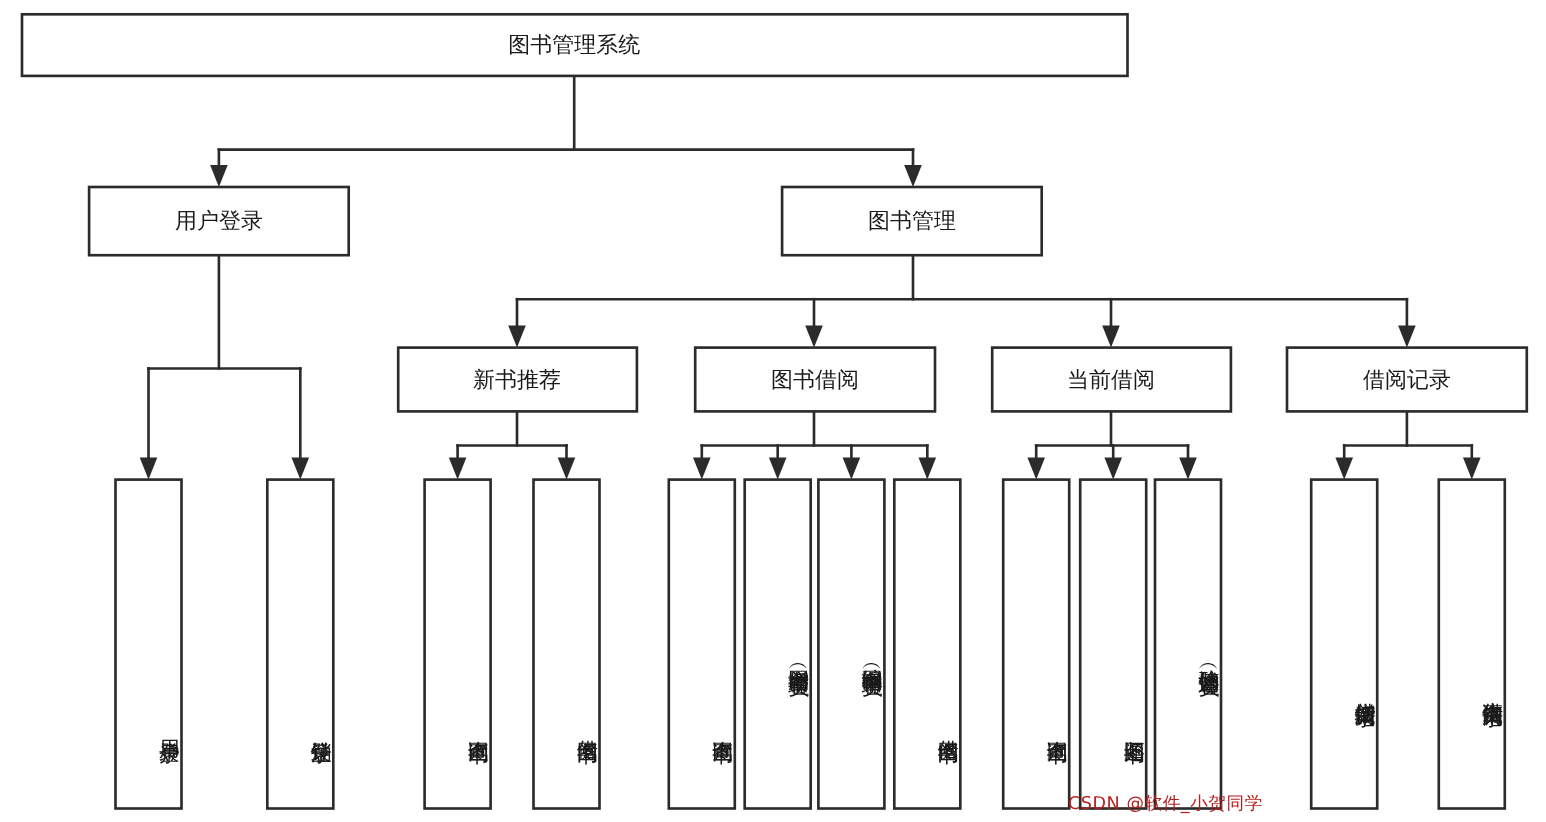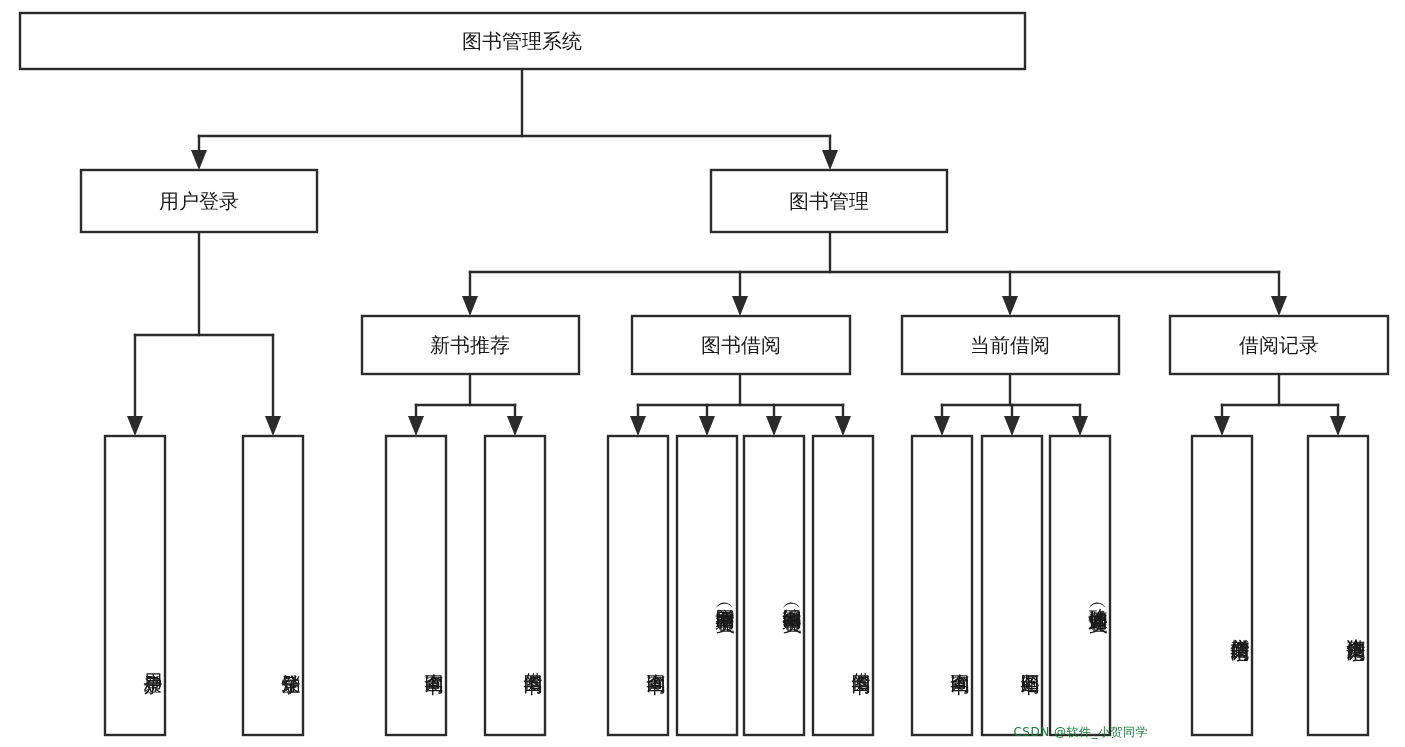--- a/index.html
+++ b/index.html
@@ -62,22 +62,22 @@
     display: flex;
     align-items: flex-start;
     justify-content: center;
     pointer-events: none;
   }
   .watermark {
     position: absolute;
     right: 8px;
     bottom: 6px;
     font-family: "DejaVu Sans", "Liberation Sans", sans-serif;
-    font-size: 12px;
-    color: #15803d;
+    font-size: 16px;
+    color: #b91c1c;
     white-space: nowrap;
     letter-spacing: 0.5px;
   }
 </style>
 </head>
 <body>
 
 <div id="diagram-root">
 
   <svg class="diagram-canvas" viewBox="0 0 1405 747">

